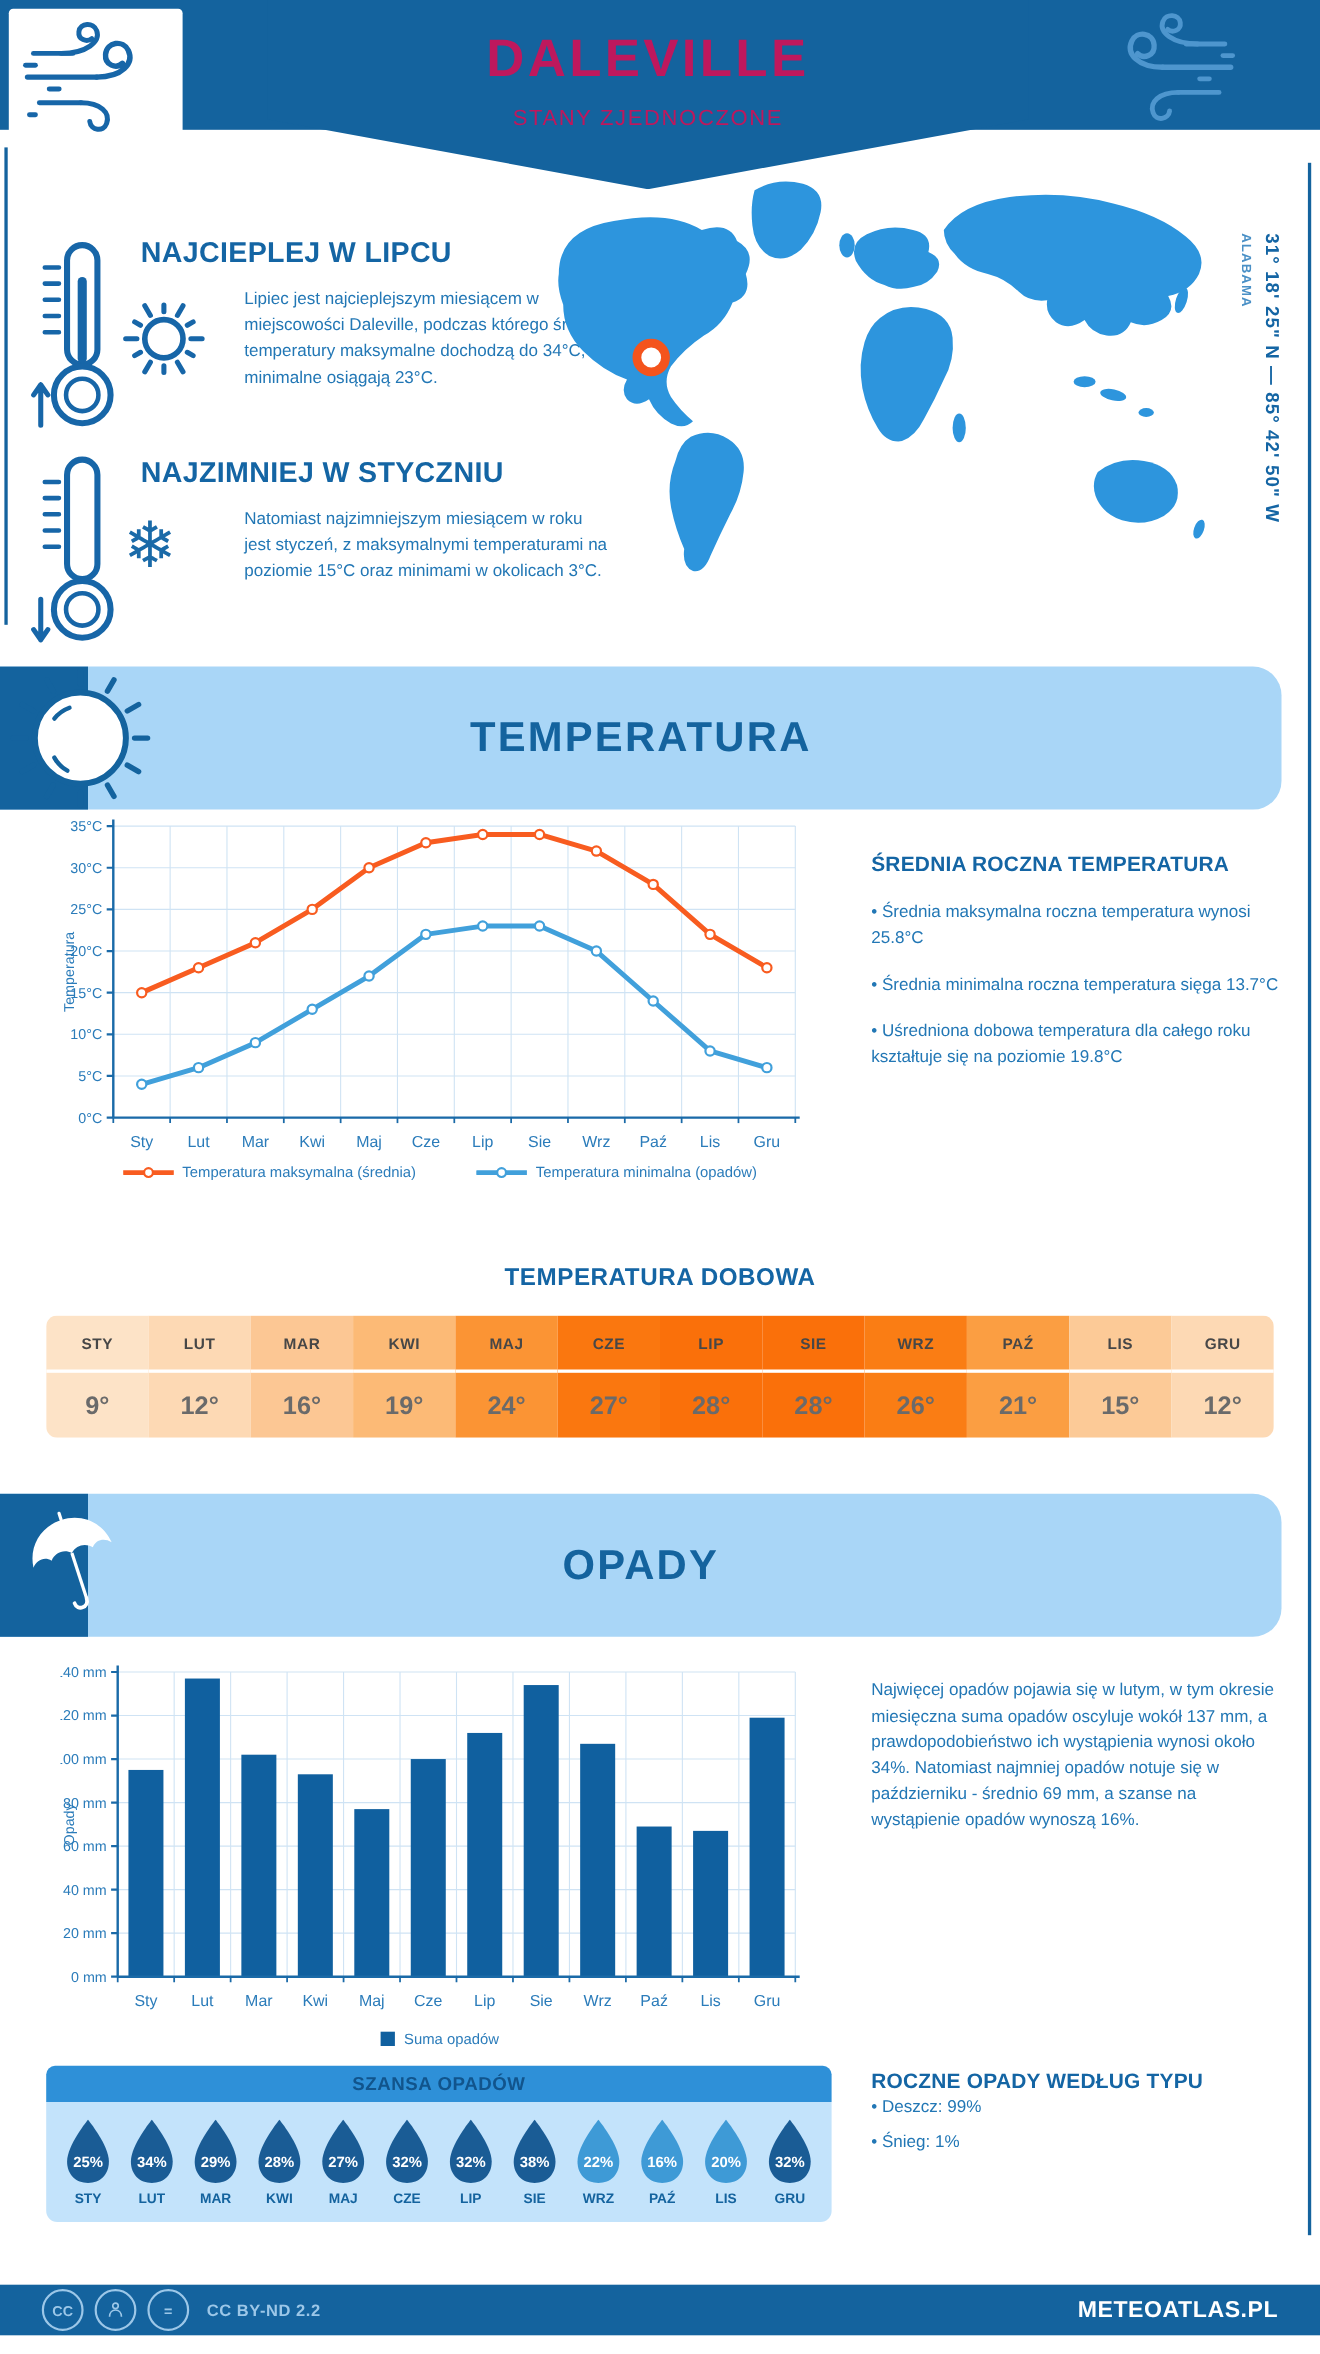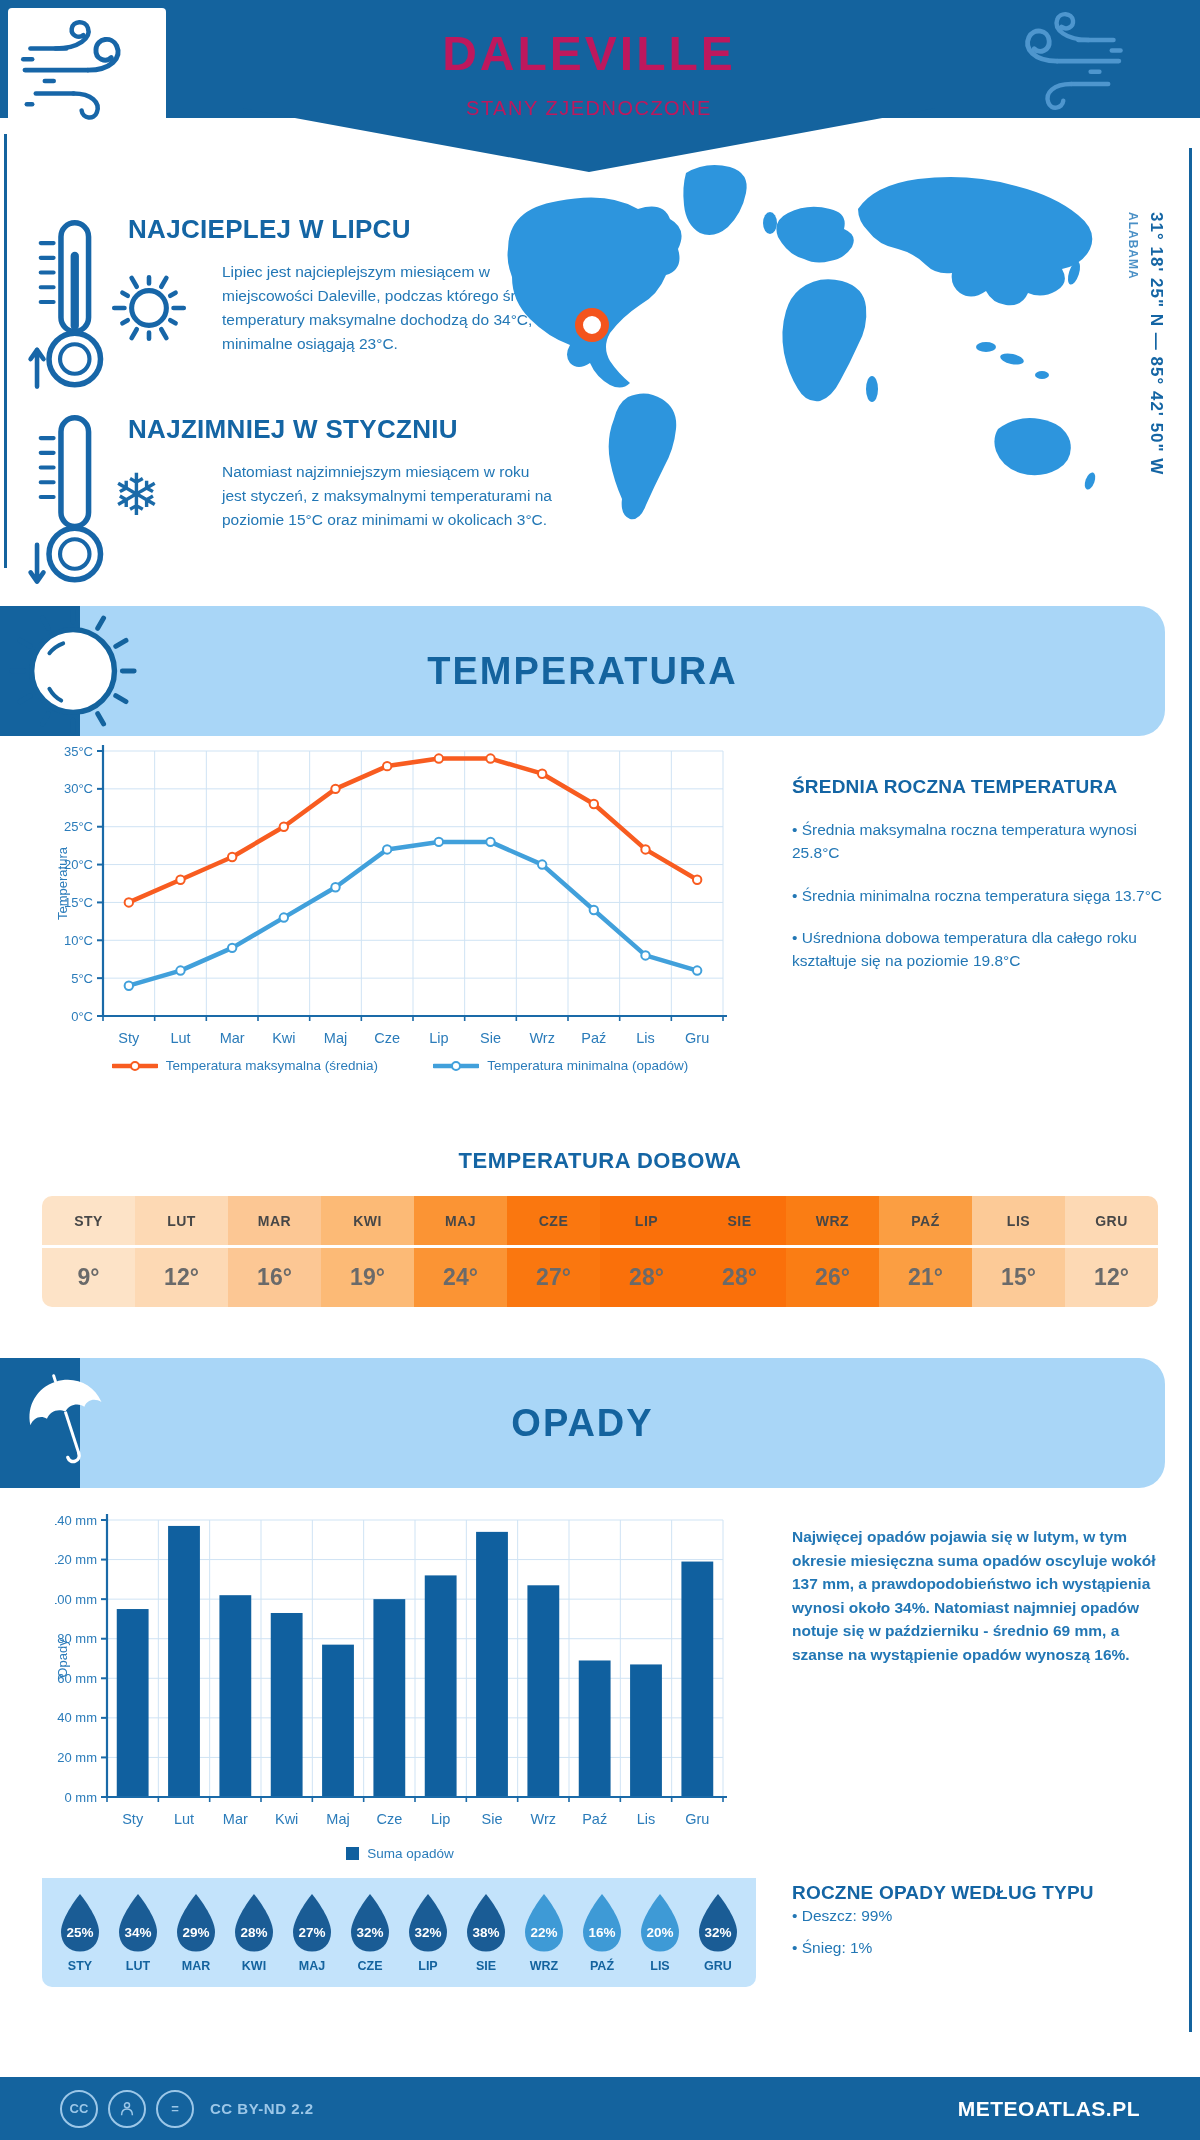--- a/index.html
+++ b/index.html
@@ -52,21 +52,21 @@
   .chart-svg text{font-family:"Liberation Sans",sans-serif;}
   .legend{left:55px;width:690px;display:flex;justify-content:center;gap:55px;align-items:center;}
   #temp-legend{top:1058px;} #prec-legend{top:1846px;}
   .leg-item{display:flex;align-items:center;gap:8px;font-size:13.5px;color:#2b7cba;}
   .leg-sq{display:inline-block;width:13px;height:13px;}
   
   .annual-wrap{left:792px;top:776px;width:372px;}
   .col-heading{font-size:19px;font-weight:bold;color:#1465a4;margin:0 0 20px 0;letter-spacing:.2px;}
   .bullet{font-size:15.5px;line-height:1.5;color:#2277b5;margin-bottom:19px;}
   .prec-text{left:792px;top:1500px;width:380px;font-size:15.5px;line-height:1.52;color:#2277b5;}
-  .prec-text .p2{margin-top:25px;font-weight:bold;}
+  .prec-text .p2{margin-top:25px;}
   .types-wrap{left:792px;top:1882px;width:380px;}
   .types-wrap .bullet{margin-bottom:9px;}
   
   .daily-title{left:0;top:1148px;width:1200px;text-align:center;font-size:22px;
                font-weight:bold;color:#1465a4;letter-spacing:.5px;}
   .daily-table{left:42px;top:1196px;width:1116px;height:111px;display:flex;
                border-radius:10px;overflow:hidden;}
   .daily-col{flex:1;display:flex;flex-direction:column;}
   .daily-m{height:49px;display:flex;align-items:center;justify-content:center;
            font-size:14px;font-weight:bold;color:#474747;letter-spacing:.5px;
@@ -77,22 +77,22 @@
   .chance-wrap{left:42px;top:1878px;width:714px;}
   .chance-head{height:33px;background:#2e90d8;border-radius:8px 8px 0 0;display:flex;
                align-items:center;justify-content:center;font-size:17px;font-weight:bold;
                color:#11548c;letter-spacing:.5px;}
   .chance-body{background:#c3e3fb;border-radius:0 0 10px 10px;padding:15px 12px 14px;
                display:flex;justify-content:space-between;}
   .drop-cell{width:52px;text-align:center;}
   .drop-cell svg{width:48px;height:60px;display:block;margin:0 auto;}
   .drop-month{margin-top:6px;font-size:12.5px;font-weight:bold;color:#14639e;}
   
-  .footer{left:0;top:2077px;width:1200px;height:63px;background:#14639e;display:flex;
-          align-items:center;padding:0 60px;box-sizing:border-box;}
+  .footer{left:0;top:2077px;width:1200px;height:46px;background:#14639e;display:flex;
+          align-items:center;padding:0 38px;box-sizing:border-box;}
   .cc-icons{display:flex;gap:10px;align-items:center;}
   .cc-circle{width:34px;height:34px;border:2.2px solid #9cc7e8;border-radius:50%;
              display:flex;align-items:center;justify-content:center;color:#9cc7e8;
              font-weight:bold;font-size:13px;}
   .cc-license{margin-left:16px;font-size:15px;font-weight:bold;color:#9cc7e8;letter-spacing:.5px;}
   .footer-brand{margin-left:auto;font-size:21px;font-weight:bold;color:#fff;letter-spacing:.5px;}
 </style>
 </head>
 <body>
 
@@ -468,20 +468,21 @@
     <div class="p2">Najwięcej opadów pojawia się w lutym, w tym okresie miesięczna suma opadów oscyluje wokół 137 mm, a prawdopodobieństwo ich wystąpienia wynosi około 34%. Natomiast najmniej opadów notuje się w październiku - średnio 69 mm, a szanse na wystąpienie opadów wynoszą 16%.</div>
   </div>
 
   <div class="abs types-wrap">
     <h3 class="col-heading" style="margin-bottom:0;">ROCZNE OPADY WEDŁUG TYPU</h3>
     <div class="bullet">• Deszcz: 99%</div>
     <div class="bullet">• Śnieg: 1%</div>
   </div>
 
   <div class="abs chance-wrap">
+    <div class="chance-head">SZANSA OPADÓW</div>
     <div id="drops-row" class="chance-body">
         <div class="drop-cell">
           <svg viewBox="0 0 48 60">
             <path d="M24 1 C24 1 5 24 5 39 C5 51 13 58.5 24 58.5 C35 58.5 43 51 43 39 C43 24 24 1 24 1 Z" fill="#1a5c95"></path>
             <text x="24" y="44" text-anchor="middle" fill="#ffffff" font-size="13.5" font-weight="bold">25%</text>
           </svg>
           <div class="drop-month">STY</div>
         </div>
         <div class="drop-cell">
           <svg viewBox="0 0 48 60">

